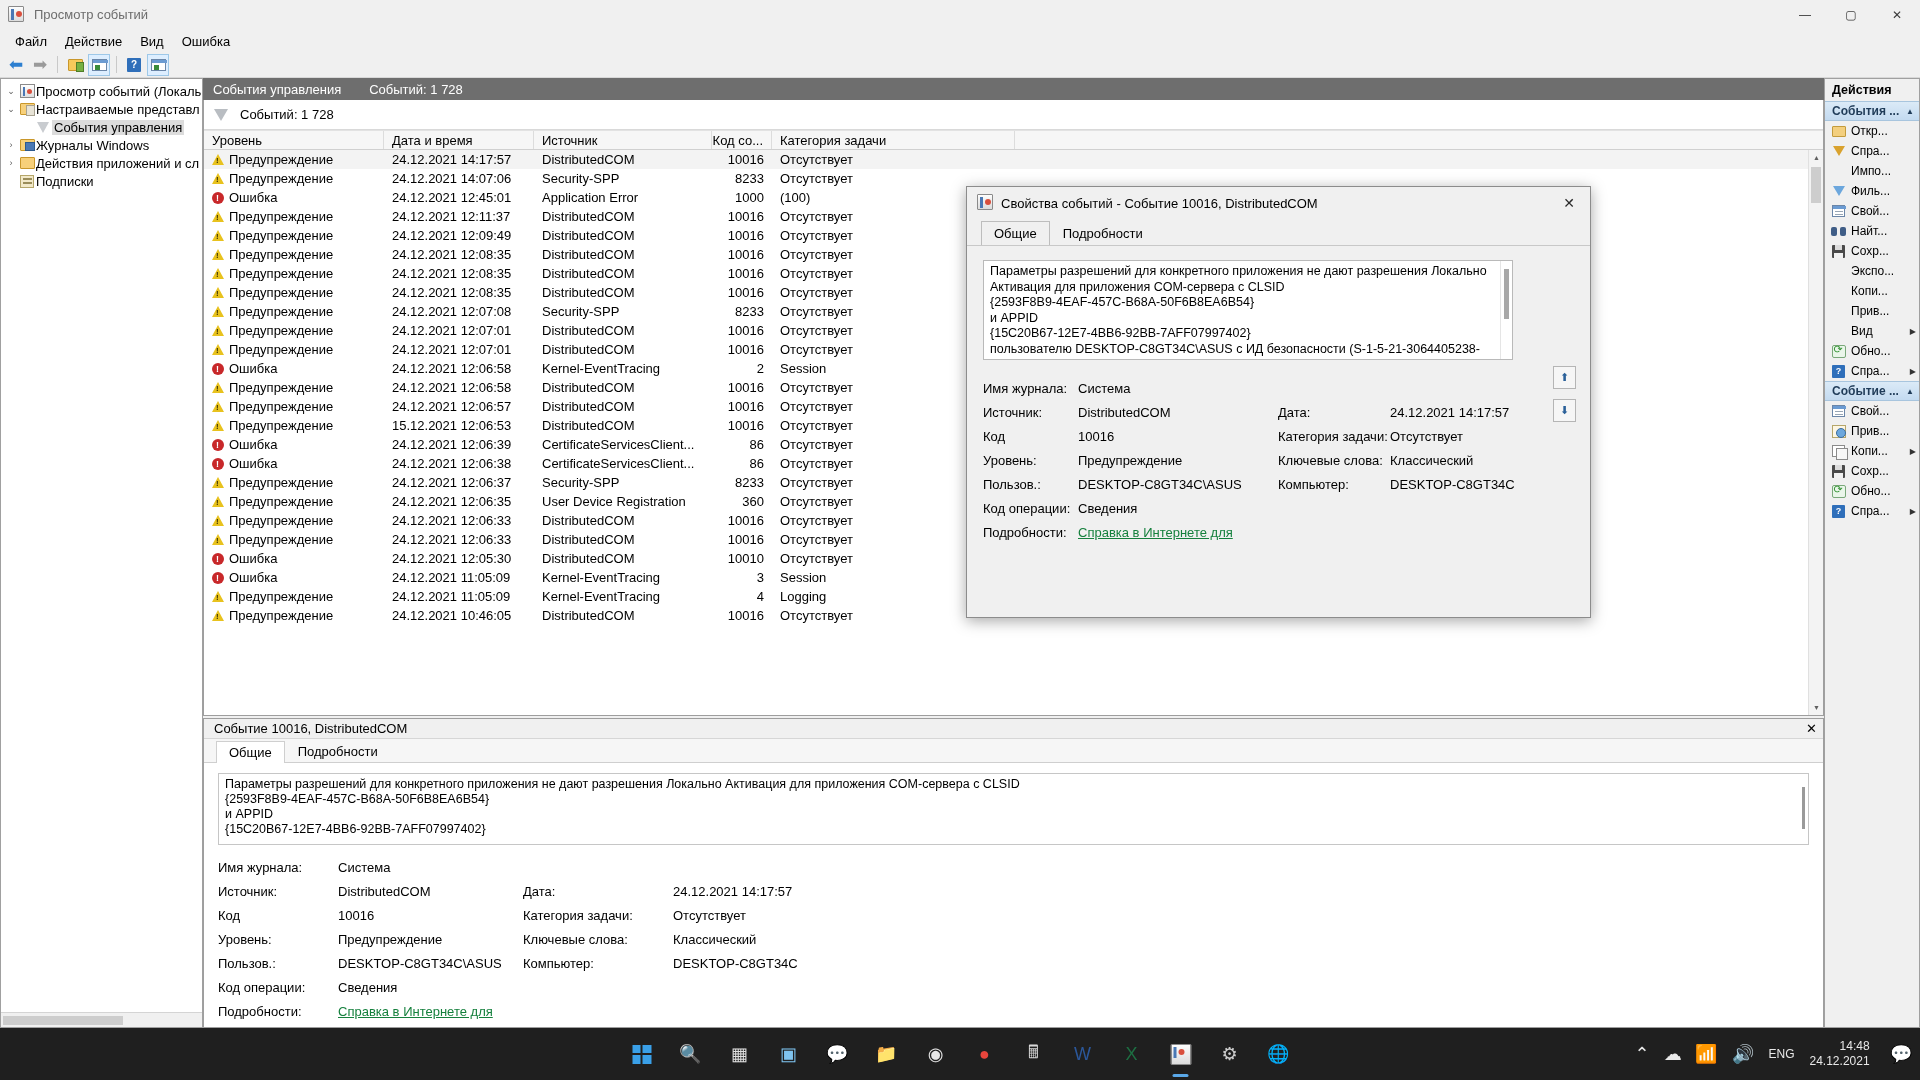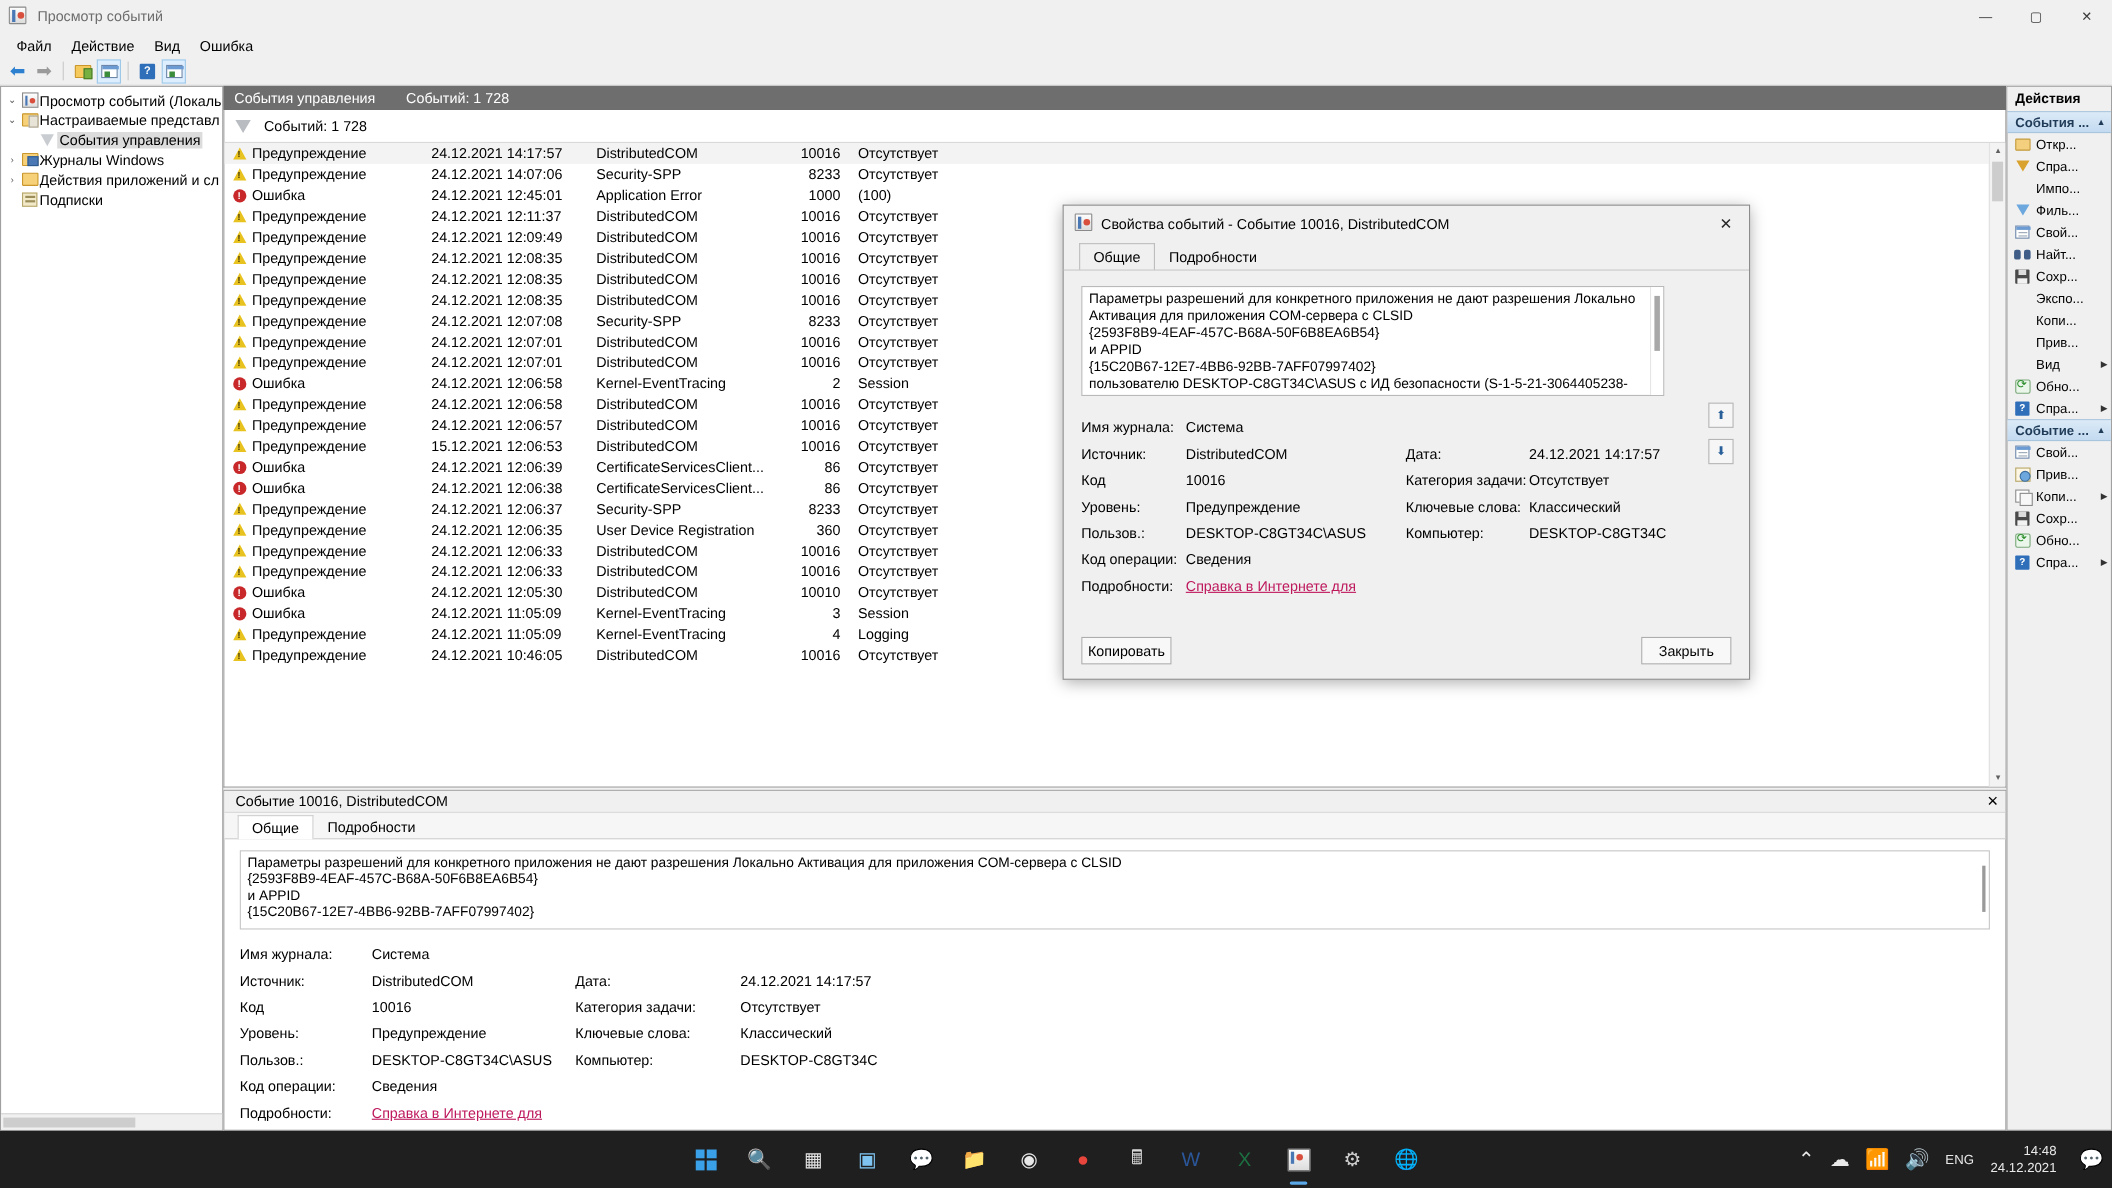--- a/index.html
+++ b/index.html
@@ -174,21 +174,21 @@
     border:1px solid #c6c6c6; background:#fff; height:72px; padding:3px 6px;
     font-size:12.5px; line-height:15px; overflow:hidden; position:relative; margin-bottom:10px;
   }
   .desc-box .sb { position:absolute; right:1px; top:1px; bottom:1px; width:10px; background:#fff;}
   .desc-box .sb i { position:absolute; right:2px; top:12px; width:3px; height:42px; background:#9a9a9a; display:block;}
   .fields { font-size:13px; }
   .frow { display:flex; height:24px; align-items:center; }
   .fl { width:120px; color:#000; }
   .fv { width:185px; }
   .fl2 { width:150px; }
-  .link { color:#be185d; text-decoration:underline; cursor:pointer; }
+  .link { color:#15803d; text-decoration:underline; cursor:pointer; }
 
   
   .actions {
     width:96px; background:#f0f0f0; border:1px solid #a0a0a0; border-left:1px solid #a0a0a0;
     display:flex; flex-direction:column; font-size:12px; min-height:0;
   }
   .act-title { height:22px; display:flex; align-items:center; padding-left:7px; font-weight:bold; font-size:12.5px; background:#f0f0f0;}
   .act-group {
     height:20px; display:flex; align-items:center; justify-content:space-between;
     padding:0 5px 0 7px; background:linear-gradient(#dbeaf7,#c3daf0); font-weight:bold; color:#1f3b58;
@@ -375,20 +375,27 @@
         <span class="h1">События управления</span>
         <span class="h2">Событий: 1 728</span>
       </div>
 
       <div class="list-wrap">
         <div class="filter-row">
           <span class="fico"></span>
           <span class="ftext">Событий: 1 728</span>
         </div>
 
+        <div class="grid-head" id="grid-head">
+            <div class="gh" style="width: 180px;">Уровень</div>
+            <div class="gh" style="width: 150px;">Дата и время</div>
+            <div class="gh" style="width: 178px;">Источник</div>
+            <div class="gh num" style="width: 60px;">Код со...</div>
+            <div class="gh" style="width: 243px;">Категория задачи</div>
+          </div>
 
         <div style="flex:1; display:flex; min-height:0;">
           <div class="grid-body" id="grid-body">
               <div class="grow sel">
                 <span class="lvl" style="width:180px">
                   <span class="warn-ico"></span>
                   <span>Предупреждение</span>
                 </span>
                 <span class="gc" style="width:150px">24.12.2021 14:17:57</span>
                 <span class="gc" style="width:178px">DistributedCOM</span>
@@ -888,24 +895,20 @@
         <div class="mrow">
           <span class="ml" style="width:95px">Код операции:</span>
           <span class="mv">Сведения</span>
         </div>
         <div class="mrow">
           <span class="ml" style="width:95px">Подробности:</span>
           <span class="link">Справка в Интернете для</span>
         </div>
       </div>
     </div>
-    <div class="modal-footer">
-      <div class="btn">Копировать</div>
-      <div class="btn">Закрыть</div>
-    </div>
   </div>
 </div>
 
 <div class="taskbar">
   <div class="tb-center" id="taskbar-items">
       <div class="tbi">
         <span class="win-logo">
           <div></div>
           <div></div>
           <div></div>

